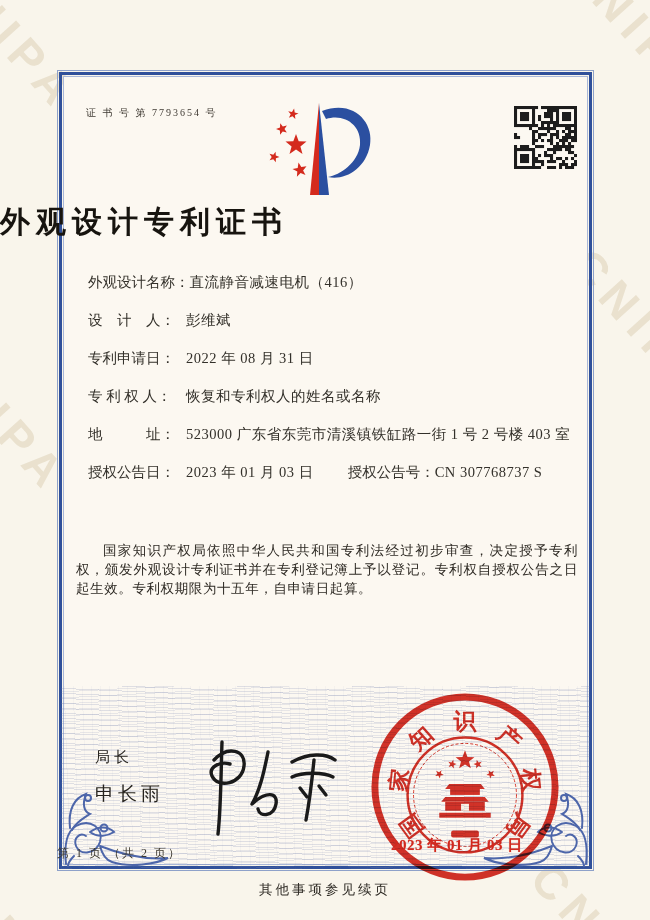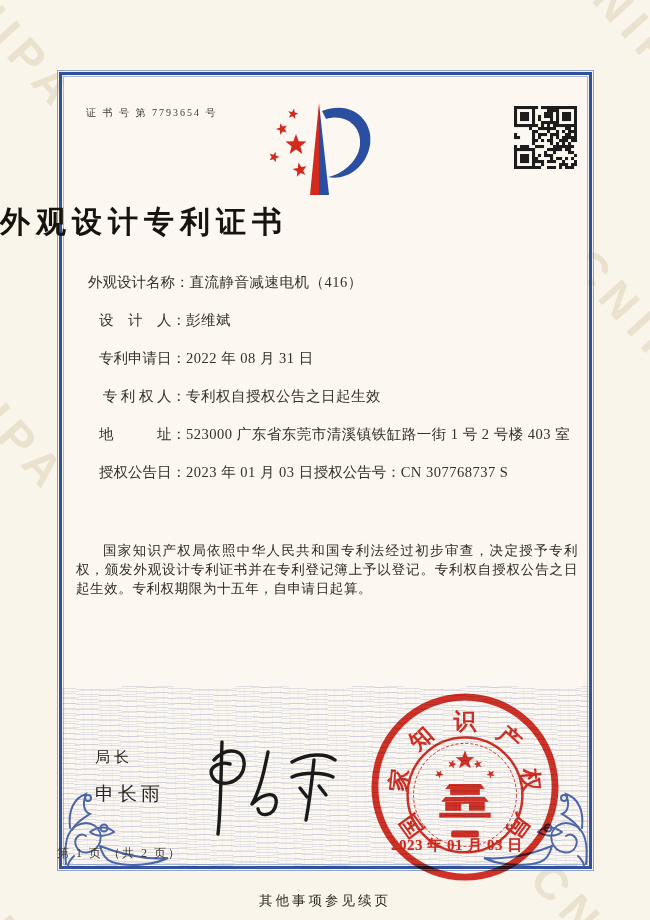--- a/index.html
+++ b/index.html
@@ -63,23 +63,23 @@
 
   .title{
     position:absolute;left:0;top:202px;width:650px;
     text-align:left;font-size:30px;font-weight:bold;
     letter-spacing:6px;color:#17140f;
   }
 
   
   .fields{position:absolute;left:88px;top:272px;width:500px;font-size:14.5px;color:#33302a;}
   .field-row{height:38px;line-height:20px;white-space:nowrap;}
-  .field-label{display:inline-block;min-width:98px;text-align:right;}
+  .field-label{display:inline-block;min-width:98px;}
   .field-value{letter-spacing:0.5px;}
-  .field-pair2{}
+  .field-pair2{margin-left:34px;}
 
   
   .body-text{
     position:absolute;left:76px;top:541px;width:502px;
     font-size:13.5px;line-height:19px;color:#2e2a24;
     text-align:justify;letter-spacing:0.6px;
   }
   .body-text p{margin:0;text-indent:2em;}
 
   
@@ -96,21 +96,21 @@
     text-shadow:0 0 1px rgba(210,40,30,.4);
   }
 
   
   .page-info{
     position:absolute;left:57px;top:845px;width:537px;
     font-size:12px;letter-spacing:2px;color:#3c382f;
   }
   .continuation{
     position:absolute;left:0;top:881px;width:650px;
-    text-align:center;font-size:13.5px;letter-spacing:3px;color:#2e2a24;margin-top:11px;
+    text-align:center;font-size:13.5px;letter-spacing:3px;color:#2e2a24;
   }
 </style>
 </head>
 <body>
 
 <div class="stage">
 
   <span class="wm" style="left:-34px;top:-52px">CNIPA</span>
   <span class="wm" style="left:594px;top:-60px">CNIPA</span>
   <span class="wm" style="left:600px;top:238px">CNIPA</span>
@@ -413,21 +413,21 @@
     <div class="field-row">
       <span class="field-label">外观设计名称：</span><span class="field-value">直流静音减速电机（416）</span>
     </div>
     <div class="field-row">
       <span class="field-label">设　计　人：</span><span class="field-value">彭维斌</span>
     </div>
     <div class="field-row">
       <span class="field-label">专利申请日：</span><span class="field-value">2022 年 08 月 31 日</span>
     </div>
     <div class="field-row">
-      <span class="field-label">专 利 权 人：</span><span class="field-value">专利权自授权公告之日起生效</span>
+      <span class="field-label">专 利 权 人：</span><span class="field-value">恢复和专利权人的姓名或名称</span>
     </div>
     <div class="field-row">
       <span class="field-label">地　　　址：</span><span class="field-value">523000 广东省东莞市清溪镇铁缸路一街 1 号 2 号楼 403 室</span>
     </div>
     <div class="field-row">
       <span class="field-label">授权公告日：</span><span class="field-value">2023 年 01 月 03 日</span><span class="field-pair2"><span class="field-label" style="min-width:0">授权公告号：</span><span class="field-value">CN 307768737 S</span></span>
     </div>
   </div>
 
   <div class="body-text">

